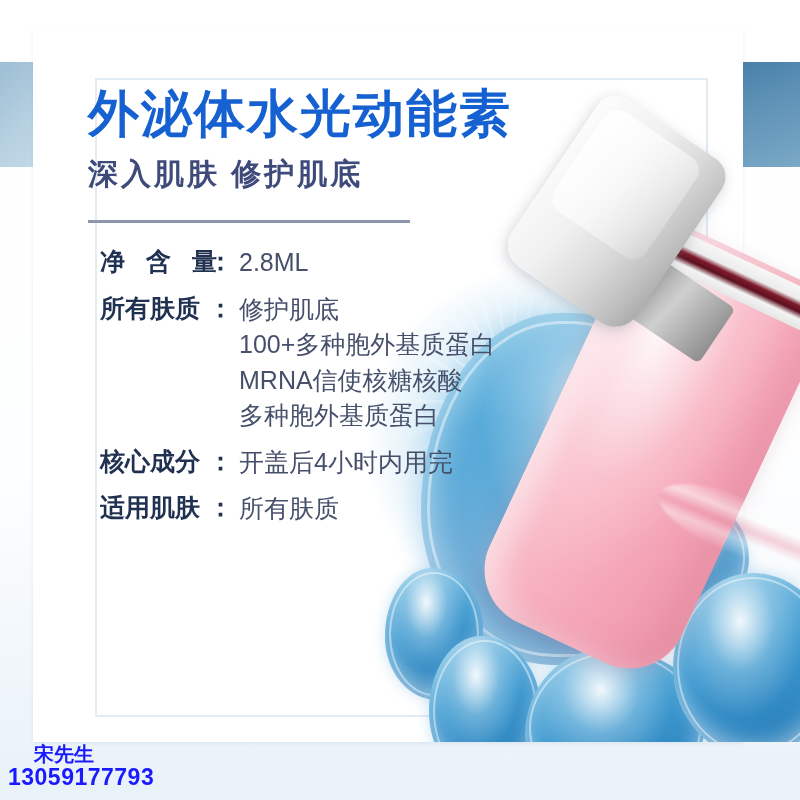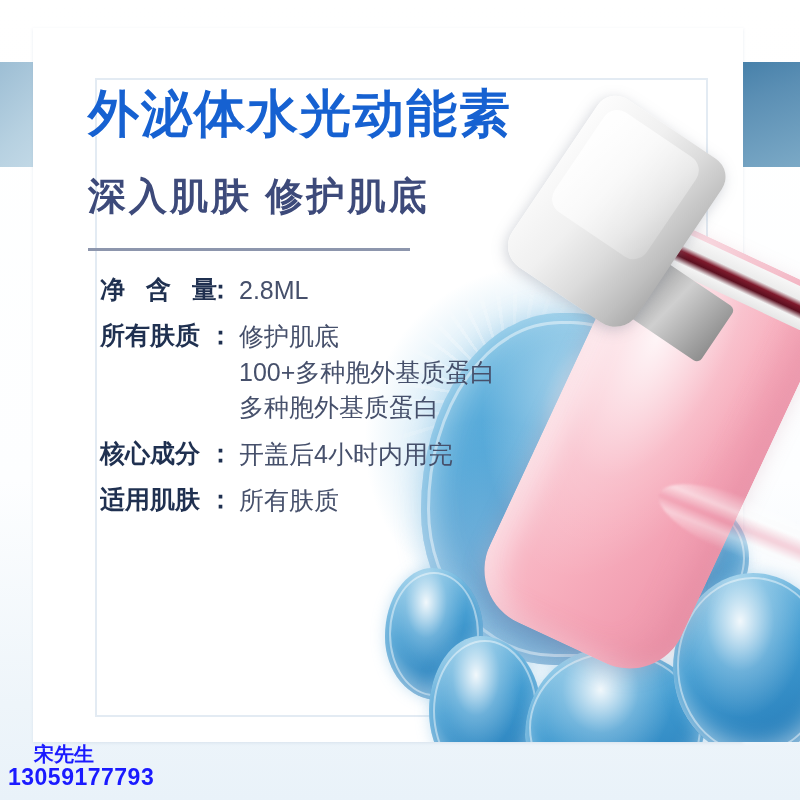--- a/index.html
+++ b/index.html
@@ -91,21 +91,21 @@
     border-radius:4px;}
   .bottle-fold{position:absolute;left:620px;top:470px;width:178px;height:58px;
     transform:rotate(22deg);
     background:linear-gradient(180deg,rgba(255,255,255,0) 0%,rgba(255,255,255,.55) 30%,rgba(236,150,170,.45) 52%,rgba(255,255,255,.45) 72%,rgba(255,255,255,0) 100%);
     border-radius:50%;filter:blur(1px);}
 
   
   .content{position:absolute;left:88px;top:86px;width:420px;}
   .title{font-size:51px;font-weight:700;color:#1661d1;letter-spacing:2px;line-height:1.1;
     text-shadow:0 1px 0 rgba(255,255,255,.8);white-space:nowrap;}
-  .subtitle{margin-top:32px;font-size:38px;font-weight:600;color:#3d4a7a;
+  .subtitle{margin-top:14px;font-size:30px;font-weight:600;color:#3d4a7a;
     letter-spacing:3px;line-height:1.2;white-space:nowrap;}
   .divider{margin-top:28px;width:322px;height:3px;background:#8d96ad;}
 
   .specs{margin-top:22px;}
   .spec-row{display:flex;align-items:flex-start;margin-bottom:11px;margin-left:12px;}
   .spec-label{flex:0 0 auto;width:108px;font-size:25px;font-weight:700;color:#1f3050;
     letter-spacing:0;white-space:nowrap;}
   .spec-label.wide{letter-spacing:7px;}
   .spec-colon{flex:0 0 auto;font-size:25px;font-weight:700;color:#1f3050;margin-right:6px;}
   .spec-values{flex:1 1 auto;}
@@ -161,20 +161,21 @@
           <span class="spec-value">2.8ML</span>
         </span>
       </div>
 
       <div class="spec-row">
         <span class="spec-label">所有肤质</span>
         <span class="spec-colon">：</span>
         <span class="spec-values">
           <div class="spec-value">修护肌底</div>
           <div class="spec-value">100+多种胞外基质蛋白</div>
+          <div class="spec-value">MRNA信使核糖核酸</div>
           <div class="spec-value">多种胞外基质蛋白</div>
         </span>
       </div>
 
       <div class="spec-row">
         <span class="spec-label">核心成分</span>
         <span class="spec-colon">：</span>
         <span class="spec-values">
           <span class="spec-value">开盖后4小时内用完</span>
         </span>

